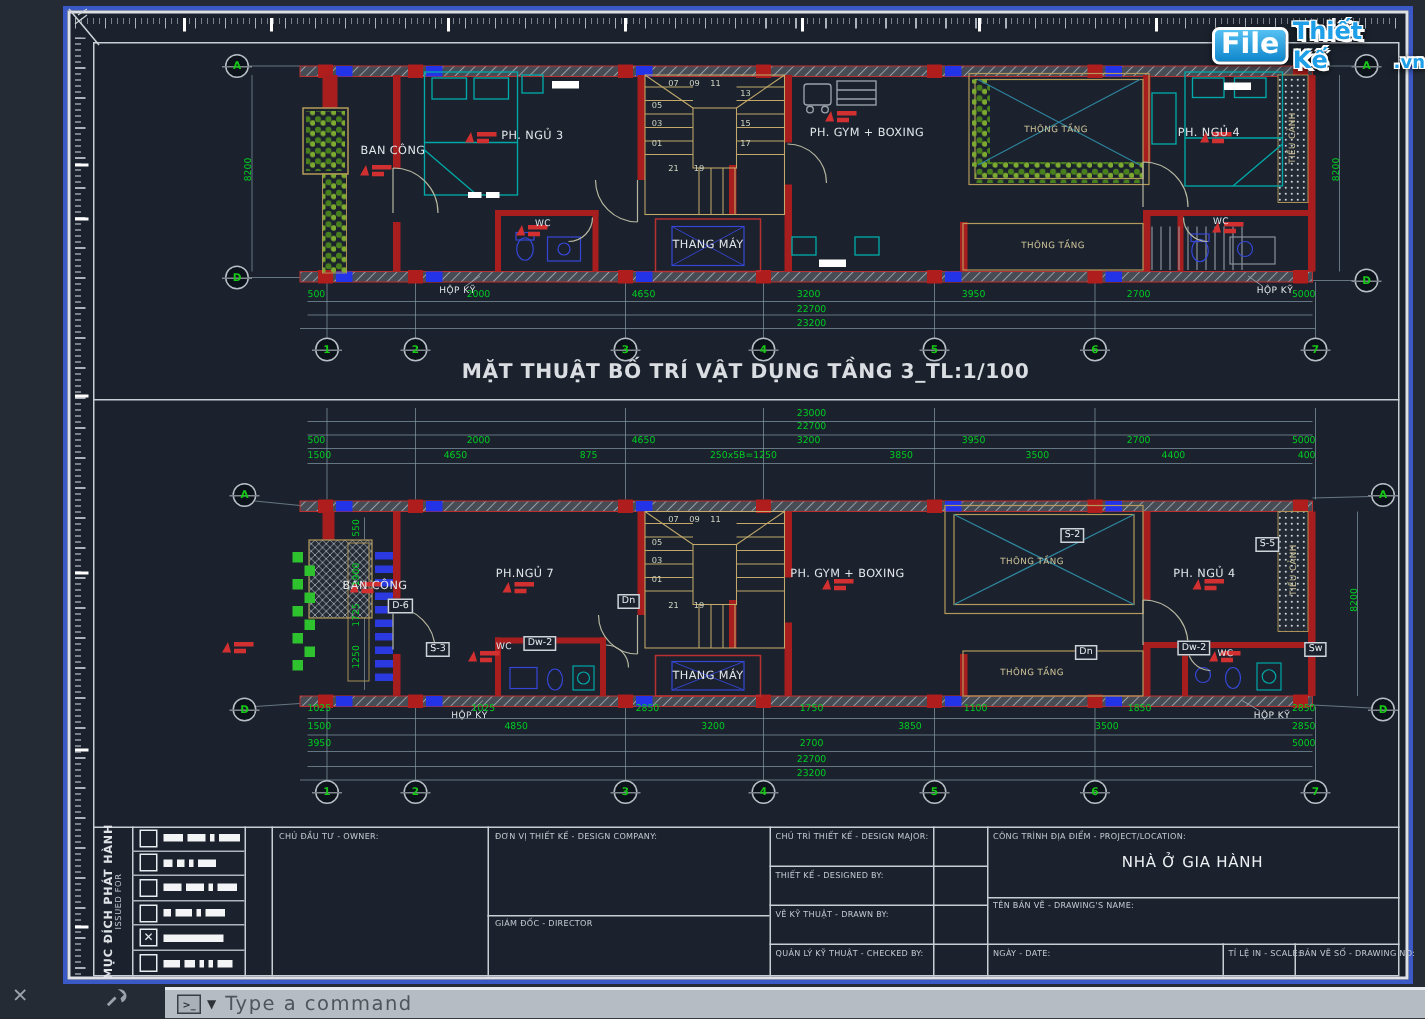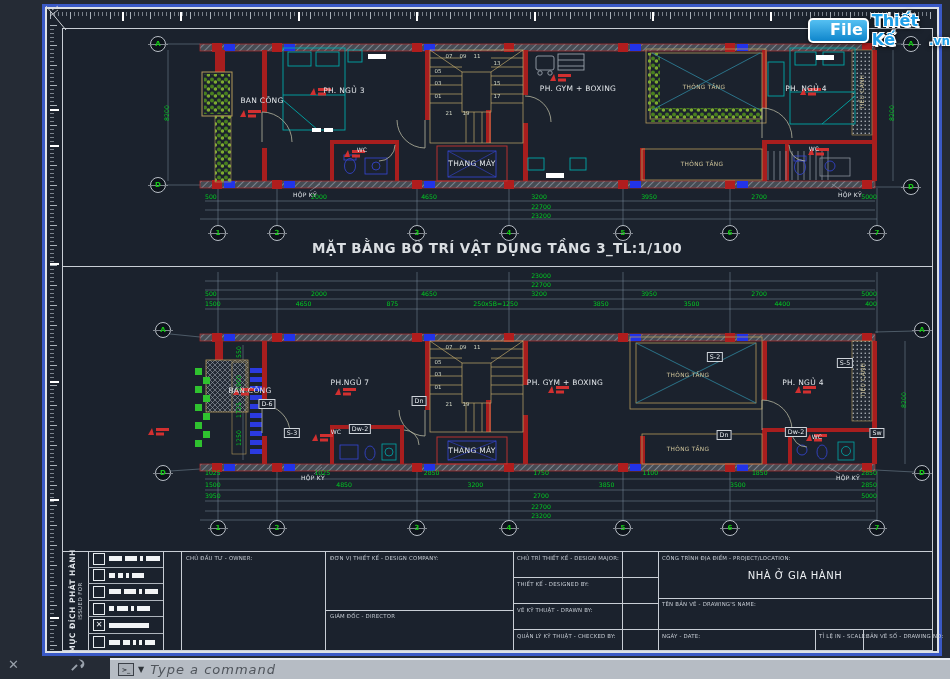--- a/index.html
+++ b/index.html
@@ -66,32 +66,32 @@
   .bars{display:flex;align-items:center;margin-left:4px;gap:3px;}
   .bars .b{height:5px;background:#f2f4f6;}
   
   .watermark{position:absolute;left:297px;top:631px;font-size:19px;font-weight:bold;color:#969ca5;
      letter-spacing:.5px;white-space:nowrap;z-index:9;
      text-shadow:1px 1px 0 #10141a,-1px -1px 0 #10141a,1px -1px 0 #10141a,-1px 1px 0 #10141a,2px 2px 2px #0a0d12;}
   
   .logo{position:absolute;left:808px;top:11px;z-index:20;display:flex;align-items:center;
         filter:drop-shadow(0 1px 2px rgba(0,0,0,.6));}
   .logo .box{background:linear-gradient(#55c0f2,#0f86cc);border:2px solid #fff;border-radius:5px;
-        color:#fff;font-weight:bold;font-size:16px;padding:0 4px 2px 20px;line-height:19px;}
+        color:#fff;font-weight:bold;font-size:19px;padding:0 4px 2px 4px;line-height:19px;}
   .logo .brand{margin-left:3px;color:#1e9fe8;font-weight:bold;font-size:16px;
         text-shadow:1px 1px 0 #fff,-1px -1px 0 #fff,1px -1px 0 #fff,-1px 1px 0 #fff,2px 2px 0 #fff;}
   .logo .vn{color:#1e9fe8;font-weight:bold;font-size:12px;align-self:flex-end;margin:0 0 1px 1px;
         text-shadow:1px 1px 0 #fff,-1px -1px 0 #fff,1px -1px 0 #fff,-1px 1px 0 #fff;}
   
   .cmdbar{position:absolute;left:110px;top:658px;width:840px;height:21px;background:#b6bcc4;
           border-top:2px solid #e9edf1;box-sizing:border-box;display:flex;align-items:center;z-index:30;}
   .cmd-prompt{width:14px;height:11px;border:1.5px solid #3a3f47;margin-left:8px;font-size:6.5px;
           font-weight:bold;color:#2e3339;display:flex;align-items:center;justify-content:center;background:#aab0b8;}
   .cmd-caret{font-size:8px;color:#2e3339;margin:0 6px 0 4px;}
-  .cmd-text{font-style:italic;font-size:13px;color:#50555c;letter-spacing:1px;}
+  .cmd-text{font-size:13px;color:#50555c;letter-spacing:1px;}
   .edge-icons{position:absolute;left:0;top:655px;width:110px;height:24px;z-index:30;}
   .xicon{position:absolute;left:8px;top:2px;font-size:13px;color:#9aa2ac;}
   .wrench{position:absolute;left:70px;top:2px;}
 </style>
 </head>
 <body>
 
 <div id="root">
 
   <div class="paper">
@@ -495,21 +495,21 @@
       <path d="M322,467 L314,474 M828,467 L840,474" stroke="#9aa2ac" stroke-width="0.6"></path>
     </g>
 
     <g stroke="#d0d4d8" stroke-width="1">
       <line x1="46" y1="6" x2="66" y2="30"></line>
       <path d="M52,10 l6,-4 M50,16 l8,-6" stroke-width="0.8"></path>
     </g>
   </svg>
 
   <span class="lbl" style="left:262px;top:100px;">BAN CÔNG</span>
-  <span class="lbl" style="left:344px;top:90px;">PH. NGỦ 3</span>
+  <span class="lbl" style="left:355px;top:90px;">PH. NGỦ 3</span>
   <span class="lbl sm" style="left:362px;top:149px;">WC</span>
   <span class="lbl" style="left:472px;top:163px;">THANG MÁY</span>
   <span class="lbl" style="left:578px;top:88px;">PH. GYM + BOXING</span>
   <span class="lbl tan" style="left:704px;top:87px;">THÔNG TẦNG</span>
   <span class="lbl tan" style="left:702px;top:164px;">THÔNG TẦNG</span>
   <span class="lbl" style="left:806px;top:88px;">PH. NGỦ 4</span>
   <span class="lbl sm" style="left:814px;top:148px;">WC</span>
   <span class="lbl tan vert" style="left:862px;top:92px;">TIỂU CẢNH</span>
   <span class="lbl sm" style="left:305px;top:194px;">HỘP KỸ</span>
   <span class="lbl sm" style="left:850px;top:194px;">HỘP KỸ</span>
@@ -533,21 +533,21 @@
       <span>3200</span>
       <span>3950</span>
       <span>2700</span>
       <span>5000</span>
     </div>
   <div class="dimtotal" style="left:205px;top:203px;width:672px;">22700</div>
   <div class="dimtotal" style="left:205px;top:212px;width:672px;">23200</div>
   <span class="vdim" style="left:166px;top:113px;">8200</span>
   <span class="vdim" style="left:891px;top:113px;">8200</span>
 
-  <div class="title" style="left:497px;top:240px;">MẶT BẰNG  BỐ TRÍ VẬT DỤNG TẦNG 3_TL:1/100</div>
+  <div class="title" style="left:497px;top:240px;">MẶT THUẬT  BỐ TRÍ VẬT DỤNG TẦNG 3_TL:1/100</div>
 
   <div class="bubble" style="left:218px;top:233px;">
       <i>1</i>
     </div>
   <div class="bubble" style="left:277px;top:233px;">
       <i>2</i>
     </div>
   <div class="bubble" style="left:417px;top:233px;">
       <i>3</i>
     </div>

